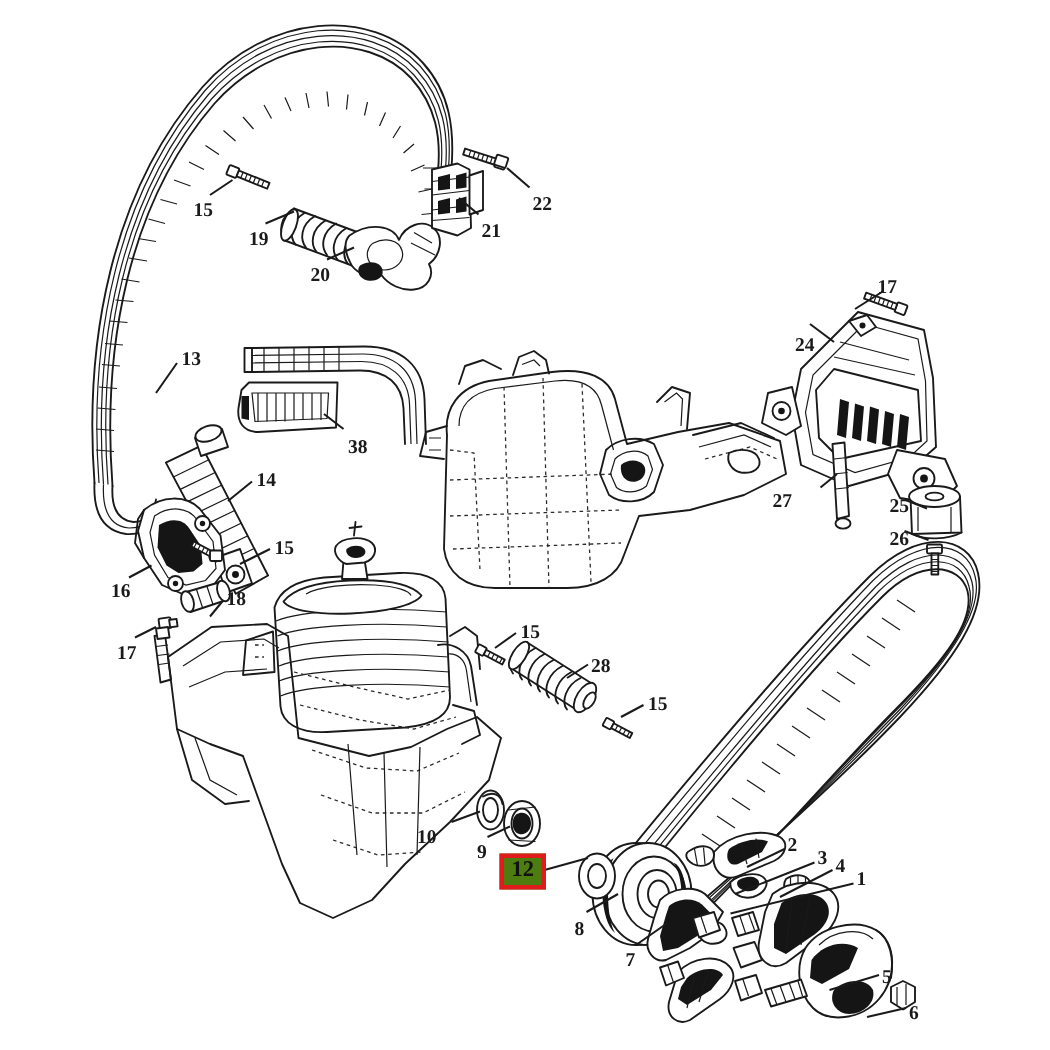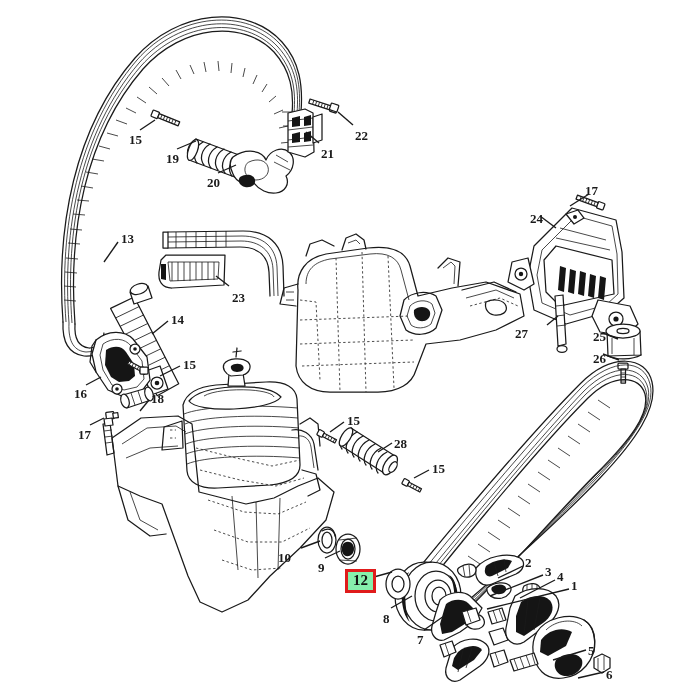--- a/index.html
+++ b/index.html
@@ -12,25 +12,24 @@
     font-size:37px;letter-spacing:.5px;color:#d6d6d6;
     white-space:nowrap;user-select:none;
   }
   .lbl{
     position:absolute;
     font-family:"Liberation Serif",serif;
     font-weight:700;font-size:13px;color:#1a1a1a;
     line-height:1;white-space:nowrap;
   }
   .lbl.hl{
-    color:#111;background:#86efac;
+    color:#111;background:#4d7c0f;
     border:3px solid #e01b1b;
     padding:1px 5px 2px 5px;
     font-size:15px;
-    margin-left:12px;
   }
 </style>
 </head>
 <body>
 
 <div id="stage">
 
   <svg id="diagram" viewBox="0 0 700 700" width="700" height="700">
     <defs>
       <style>
@@ -459,21 +458,21 @@
       <div class="lbl" style="left: 347px; top: 414px;">15</div>
       <div class="lbl" style="left: 432px; top: 462px;">15</div>
       <div class="lbl" style="left: 74px; top: 387px;">16</div>
       <div class="lbl" style="left: 78px; top: 428px;">17</div>
       <div class="lbl" style="left: 585px; top: 184px;">17</div>
       <div class="lbl" style="left: 151px; top: 392px;">18</div>
       <div class="lbl" style="left: 166px; top: 152px;">19</div>
       <div class="lbl" style="left: 207px; top: 176px;">20</div>
       <div class="lbl" style="left: 321px; top: 147px;">21</div>
       <div class="lbl" style="left: 355px; top: 129px; text-align: center;">22</div>
-      <div class="lbl" style="left: 232px; top: 291px;">23</div>
-      <div class="lbl" style="left: 530px; top: 212px;">24</div>
+      <div class="lbl" style="left: 232px; top: 291px;">38</div>
+      <div class="lbl" style="left: 530px; top: 223px;">24</div>
       <div class="lbl" style="left: 593px; top: 330px;">25</div>
       <div class="lbl" style="left: 593px; top: 352px;">26</div>
       <div class="lbl" style="left: 515px; top: 327px;">27</div>
       <div class="lbl" style="left: 394px; top: 437px;">28</div>
     </div>
 
 </div>
 
 </body></html>

